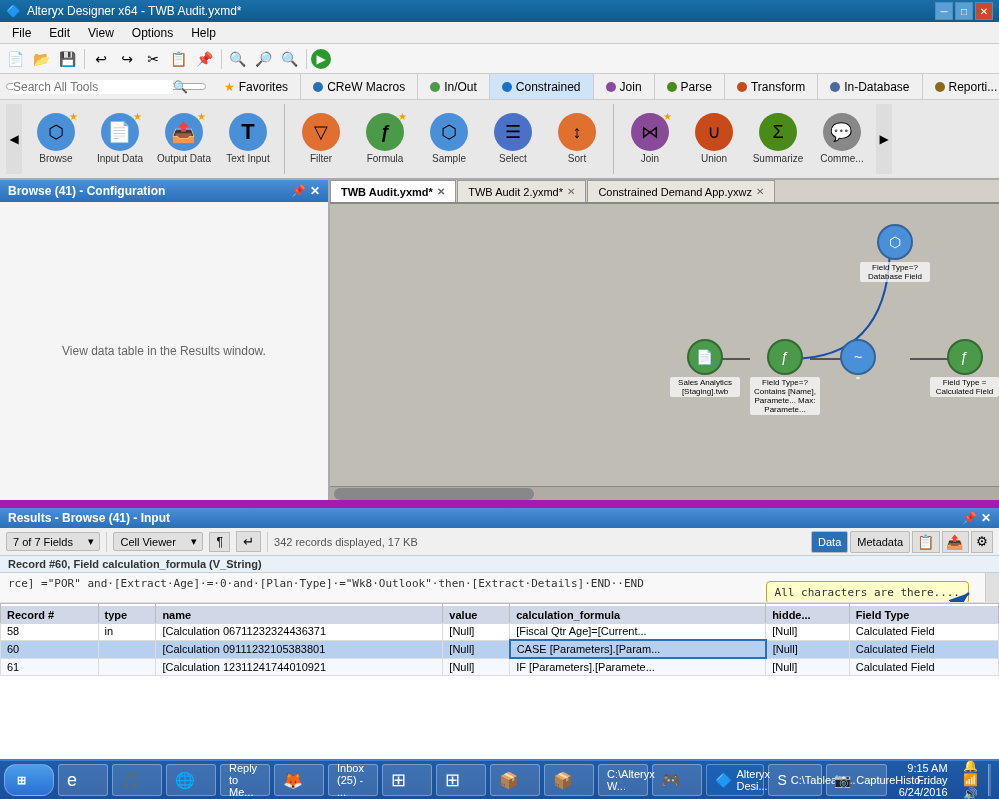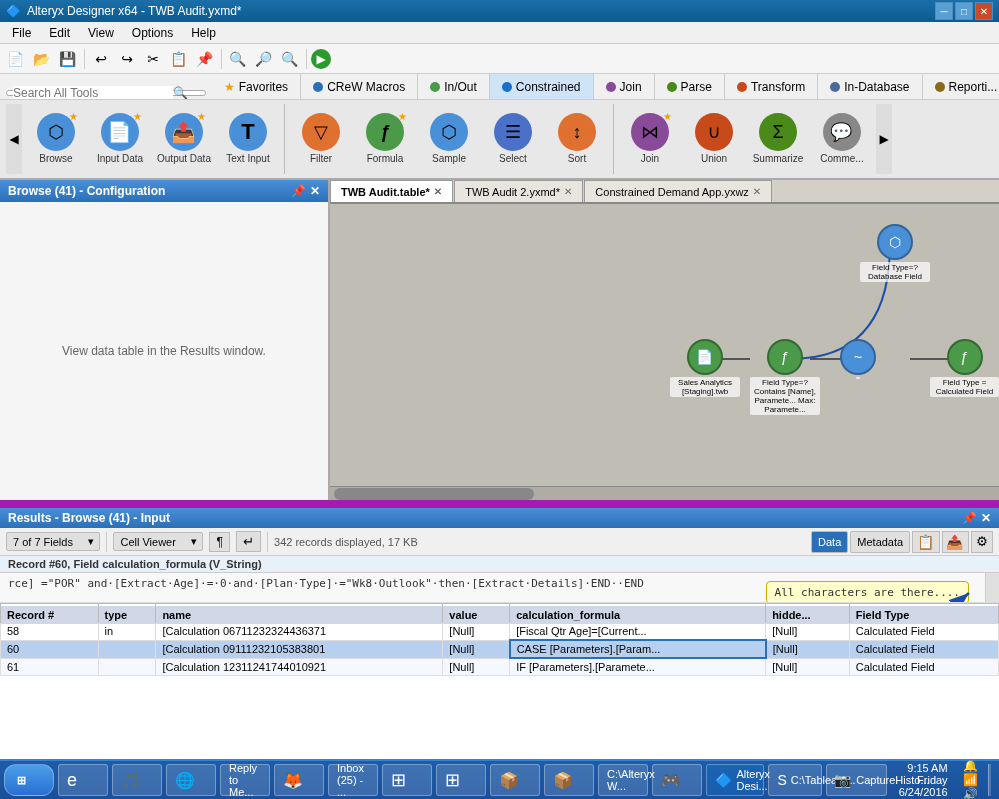--- a/index.html
+++ b/index.html
@@ -79,21 +79,21 @@
     }
     .cat-tab .dot {
       width: 10px; height: 10px; border-radius: 50%;
     }
     .cat-tab-search {
       display: flex; align-items: center;
       padding: 2px 6px;
       background: white;
       border: 1px solid #aaa;
       border-radius: 8px;
-      margin: 16px 6px;
+      margin: 9px 6px;
       flex: 0 0 200px;
     }
     .cat-tab-search input {
       border: none; outline: none; font-size: 12px; width: 160px;
     }
 
     
     #tool-ribbon {
       background: #e8e8e8;
       height: 80px;
@@ -565,21 +565,21 @@
     </div>
     <div id="left-panel-content">
       <span>View data table in the Results window.</span>
     </div>
   </div>
 
   <div id="canvas-area">
 
     <div id="tab-bar">
       <div class="tab active">
-        <span>TWB Audit.table*</span>
+        <span>TWB Audit.yxmd*</span>
         <span class="tab-close">✕</span>
       </div>
       <div class="tab">
         <span>TWB Audit 2.yxmd*</span>
         <span class="tab-close">✕</span>
       </div>
       <div class="tab">
         <span>Constrained Demand App.yxwz</span>
         <span class="tab-close">✕</span>
       </div>

